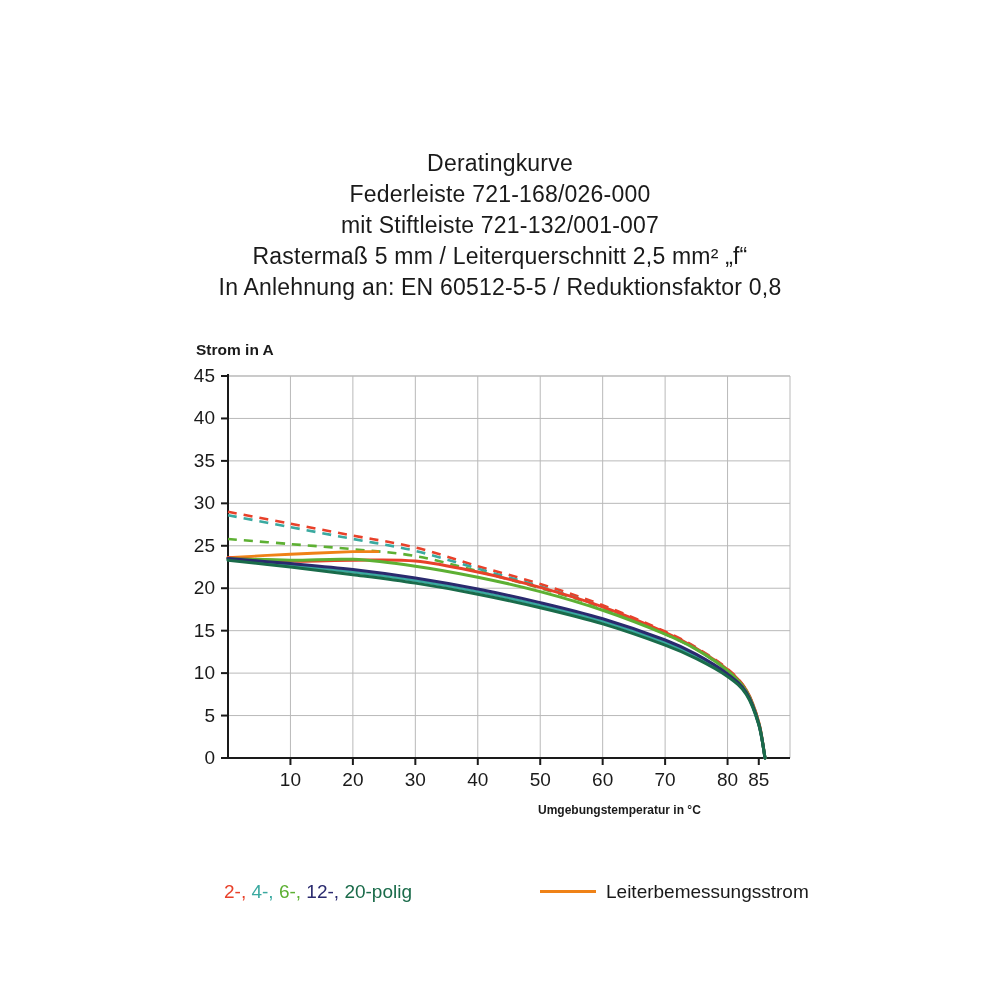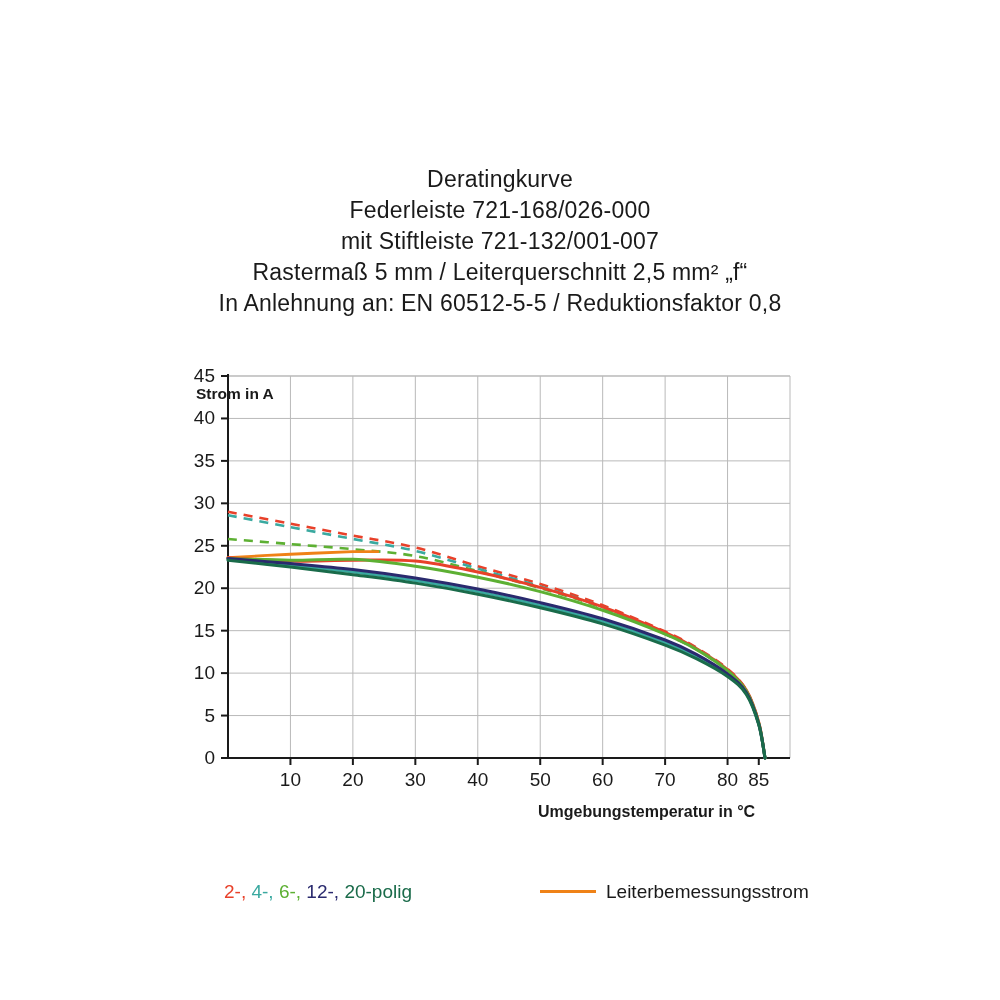--- a/index.html
+++ b/index.html
@@ -17,45 +17,44 @@
   }
   #page {
     position: absolute;
     left: 0; top: 0;
     width: 1000px;
     height: 1000px;
   }
   .title-block {
     position: absolute;
     left: 0;
-    top: 164px;
+    top: 148px;
     width: 1000px;
     text-align: center;
     line-height: 31px;
   }
   .title-line {
     font-size: 23px;
     color: #1a1a1a;
     letter-spacing: 0.2px;
     white-space: nowrap;
   }
   .axis-label-y {
     position: absolute;
     left: 196px;
     top: 341px;
     font-size: 15.5px;
     font-weight: bold;
     color: #1a1a1a;
-    margin-top: 44px;
   }
   .axis-label-x {
     position: absolute;
     left: 538px;
     top: 803px;
-    font-size: 16px;
+    font-size: 12px;
     font-weight: bold;
     color: #1a1a1a;
   }
   #plot-wrap {
     position: absolute;
     left: 0;
     top: 0;
     width: 1000px;
     height: 1000px;
   }

